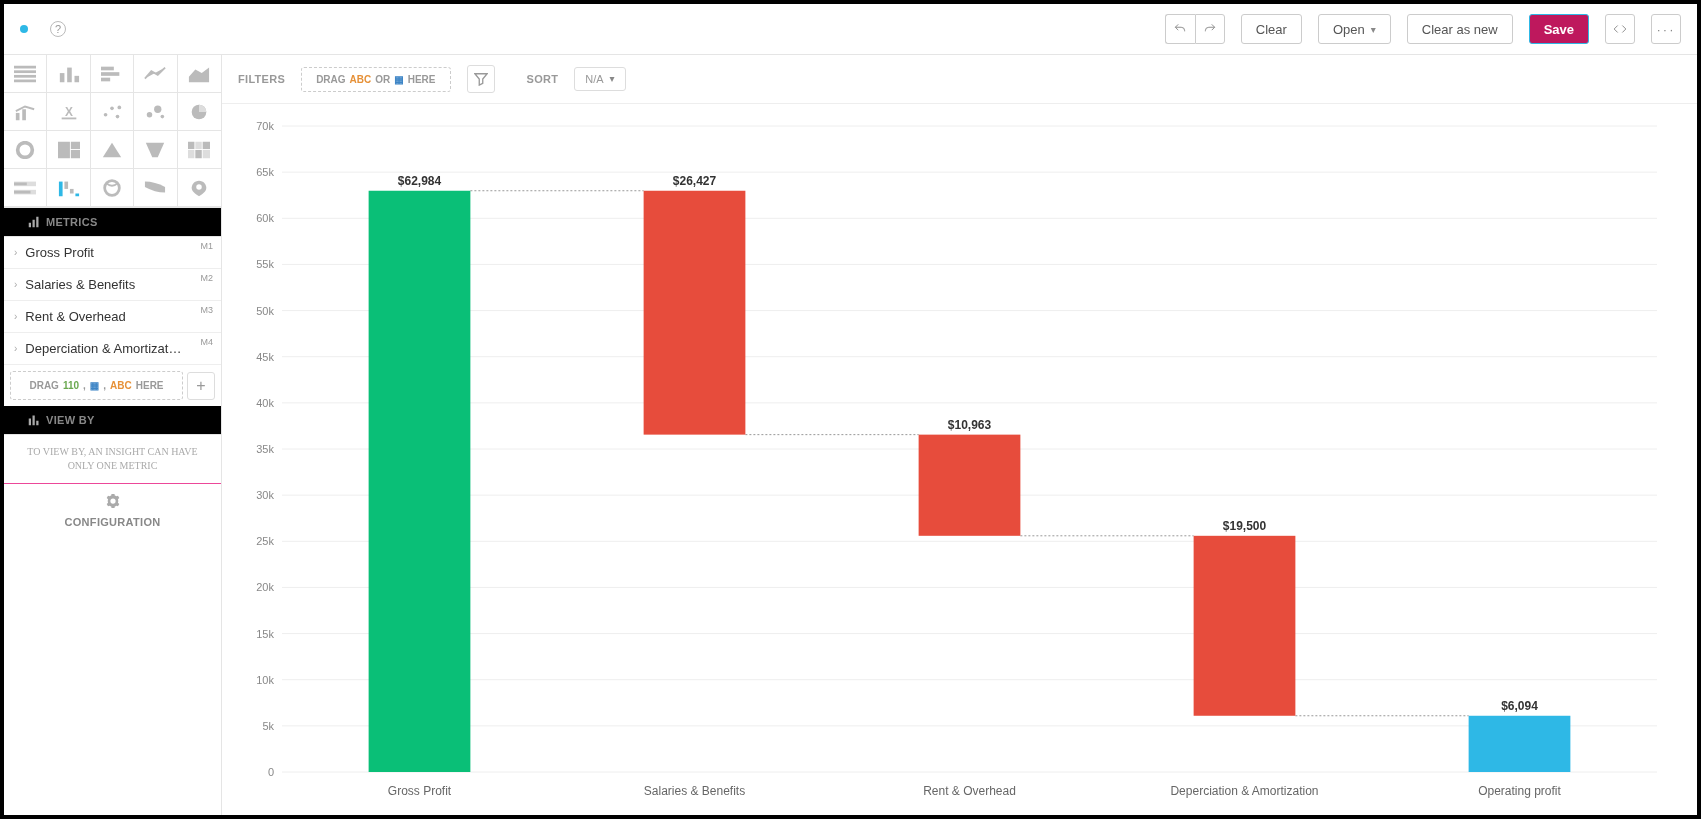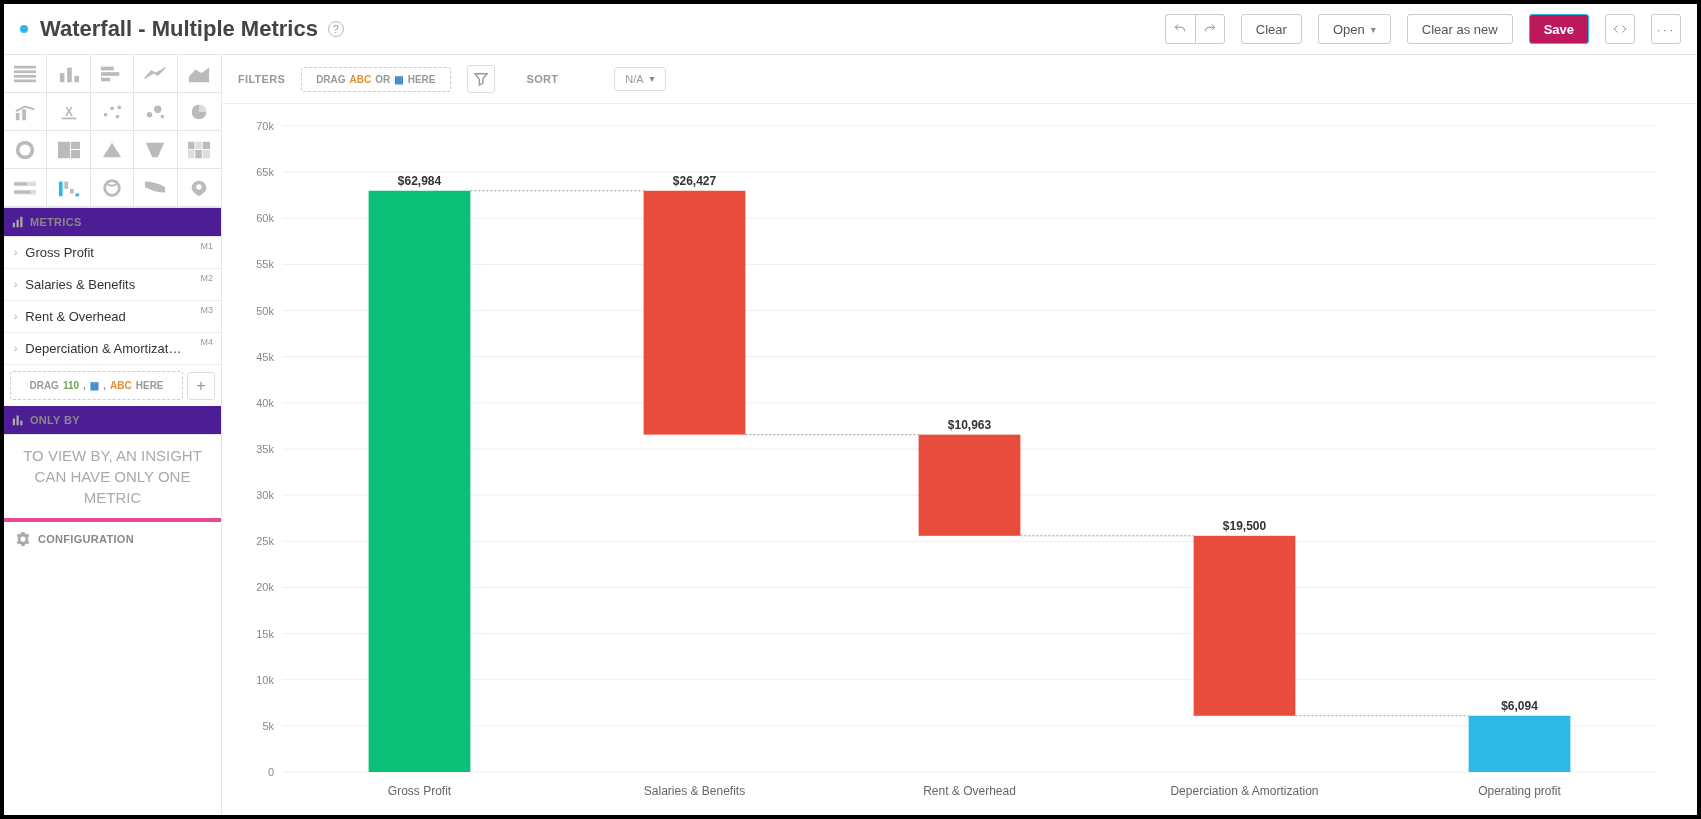--- a/index.html
+++ b/index.html
@@ -30,63 +30,62 @@
 
 .chart-grid { display: grid; grid-template-columns: repeat(5, 1fr); border-bottom: 1px solid #e5e5e5; }
 .chart-type { height: 38px; display: flex; align-items: center; justify-content: center; border-right: 1px solid #e5e5e5; border-bottom: 1px solid #e5e5e5; cursor: pointer; }
 .chart-type:nth-child(5n) { border-right: none; }
 .chart-type svg { width: 22px; height: 18px; }
 .ct-icon { fill: #bbb; }
 .chart-type.selected { background: #fff; }
 .chart-type.selected .ct-icon { fill: #2EB8E6; }
 
 
-.panel-header { background: #4c1d95; padding: 8px 8px; font-size: 11px; font-weight: 600; color: #888; letter-spacing: 0.3px; display: flex; gap: 6px; border-bottom: 1px solid #e5e5e5; }
+.panel-header { background: #000000; padding: 8px 24px; font-size: 11px; font-weight: 600; color: #888; letter-spacing: 0.3px; display: flex; gap: 6px; border-bottom: 1px solid #e5e5e5; }
 .panel-header-icon { width: 12px; height: 12px; fill: #aaa; }
 .metric-item { display: flex; align-items: center; padding: 8px 10px; border-bottom: 1px solid #eee; cursor: pointer; position: relative; }
 .metric-item .chevr { font-size: 10px; color: #aaa; margin-right: 8px; }
 .metric-item .name { font-size: 13px; color: #333; flex: 1; white-space: nowrap; overflow: hidden; text-overflow: ellipsis; }
 .metric-item .badge { font-size: 9px; color: #999; position: absolute; right: 8px; top: 4px; }
 .dropzone { border: 1px dashed #ccc; border-radius: 3px; margin: 6px; padding: 8px; display: flex; align-items: center; justify-content: center; gap: 4px; font-size: 10px; font-weight: 600; color: #999; }
 .dropzone .tag { font-size: 10px; }
 .tag-123 { color: #6aa84f; }
 .tag-abc { color: #e69138; }
 .tag-tbl { color: #3d85c6; }
 .add-btn { border: 1px solid #ddd; width: 28px; height: 28px; display: flex; align-items: center; justify-content: center; border-radius: 3px; color: #999; cursor: pointer; margin-left: 4px; }
 .drop-row { display: flex; align-items: center; margin: 6px; }
 .drop-row .dropzone { flex: 1; margin: 0; }
-.viewby-msg { font-size: 15px; color: #aaa; text-align: center; padding: 10px 12px; line-height: 1.4; }
-.config-row { display: flex; align-items: center; gap: 8px; padding: 10px 12px; border-top: 4px solid #ec4899; cursor: pointer; }
+.viewby-msg { font-size: 10px; color: #aaa; text-align: center; padding: 10px 12px; line-height: 1.4; font-family: Liberation Serif, serif; }
+.config-row { display: flex; align-items: center; gap: 8px; padding: 10px 12px; border-top: 1px solid #ec4899; cursor: pointer; flex-direction: column; }
 .config-row .gear { width: 14px; height: 14px; fill: #aaa; }
 .config-row .label { font-size: 11px; font-weight: 600; color: #888; letter-spacing: 0.3px; }
 
 
 .chart-toolbar { display: flex; align-items: center; padding: 10px 16px; gap: 16px; border-bottom: 1px solid #eee; }
 .tb-label { font-size: 11px; font-weight: 600; color: #999; letter-spacing: 0.3px; }
 .filter-drop { border: 1px dashed #ccc; border-radius: 3px; padding: 6px 14px; font-size: 10px; font-weight: 600; color: #999; display: flex; gap: 4px; align-items: center; }
 .filter-btn { border: 1px solid #ddd; width: 28px; height: 28px; border-radius: 3px; display: flex; align-items: center; justify-content: center; cursor: pointer; }
-.sort-select { border: 1px solid #ddd; border-radius: 3px; padding: 5px 10px; font-size: 11px; color: #999; display: flex; align-items: flex-start; gap: 6px; cursor: pointer; margin-left: 40px; }
+.sort-select { border: 1px solid #ddd; border-radius: 3px; padding: 5px 10px; font-size: 11px; color: #999; display: flex; align-items: flex-start; gap: 6px; cursor: pointer; }
 
 
 .chart-area { flex: 1; position: relative; padding: 10px 30px 10px 10px; }
 .chart-svg { width: 100%; height: 100%; }
 .ytick-label { font-size: 11px; fill: #888; text-anchor: end; }
 .xtick-label { font-size: 12px; fill: #666; text-anchor: middle; }
 .grid-line { stroke: #eee; stroke-width: 1; }
 .bar-label { font-size: 12px; fill: #333; text-anchor: middle; font-weight: 600; }
 .connector { stroke: #999; stroke-width: 1; stroke-dasharray: 2,2; fill: none; }
 </style>
 </head>
 <body>
 
 <div class="app">
 
   <div class="header">
     <div class="status-dot"></div>
-    <div class="title">Waterfall - Multiple Metrics</div>
     <div class="help-icon">?</div>
     <div class="header-actions">
       <div class="btn-group">
         <button class="btn btn-icon-only">
           <svg class="icon-svg" viewBox="0 0 24 24">
               <path d="M9 14l-5-5 5-5M4 9h10a6 6 0 016 6v1"></path>
             </svg>
         </button>
         <button class="btn btn-icon-only">
           <svg class="icon-svg" viewBox="0 0 24 24">
@@ -292,21 +291,21 @@
         </div>
         <div class="add-btn">+</div>
       </div>
 
       <div class="panel-header">
         <svg class="panel-header-icon" viewBox="0 0 16 16">
             <rect x="1" y="6" width="3" height="9" fill="#aaa"></rect>
             <rect x="6" y="2" width="3" height="13" fill="#aaa"></rect>
             <rect x="11" y="9" width="3" height="6" fill="#aaa"></rect>
           </svg>
-        <span>ONLY BY</span>
+        <span>VIEW BY</span>
       </div>
       <div class="viewby-msg">TO VIEW BY, AN INSIGHT CAN HAVE ONLY ONE METRIC</div>
 
       <div class="config-row">
         <svg class="gear" viewBox="0 0 16 16">
             <path d="M8 5a3 3 0 100 6 3 3 0 000-6zM14 8a6 6 0 01-.4 2.1l1.6 1.3-1.5 2.6-1.9-.7a6 6 0 01-1.8 1l-.3 2H6.3l-.3-2a6 6 0 01-1.8-1l-1.9.7-1.5-2.6 1.6-1.3A6 6 0 012 8c0-.7.1-1.4.4-2.1L.8 4.6l1.5-2.6 1.9.7a6 6 0 011.8-1l.3-2h3.4l.3 2a6 6 0 011.8 1l1.9-.7 1.5 2.6-1.6 1.3c.3.7.4 1.4.4 2.1z"></path>
           </svg>
         <span class="label">CONFIGURATION</span>
       </div>
     </div>

